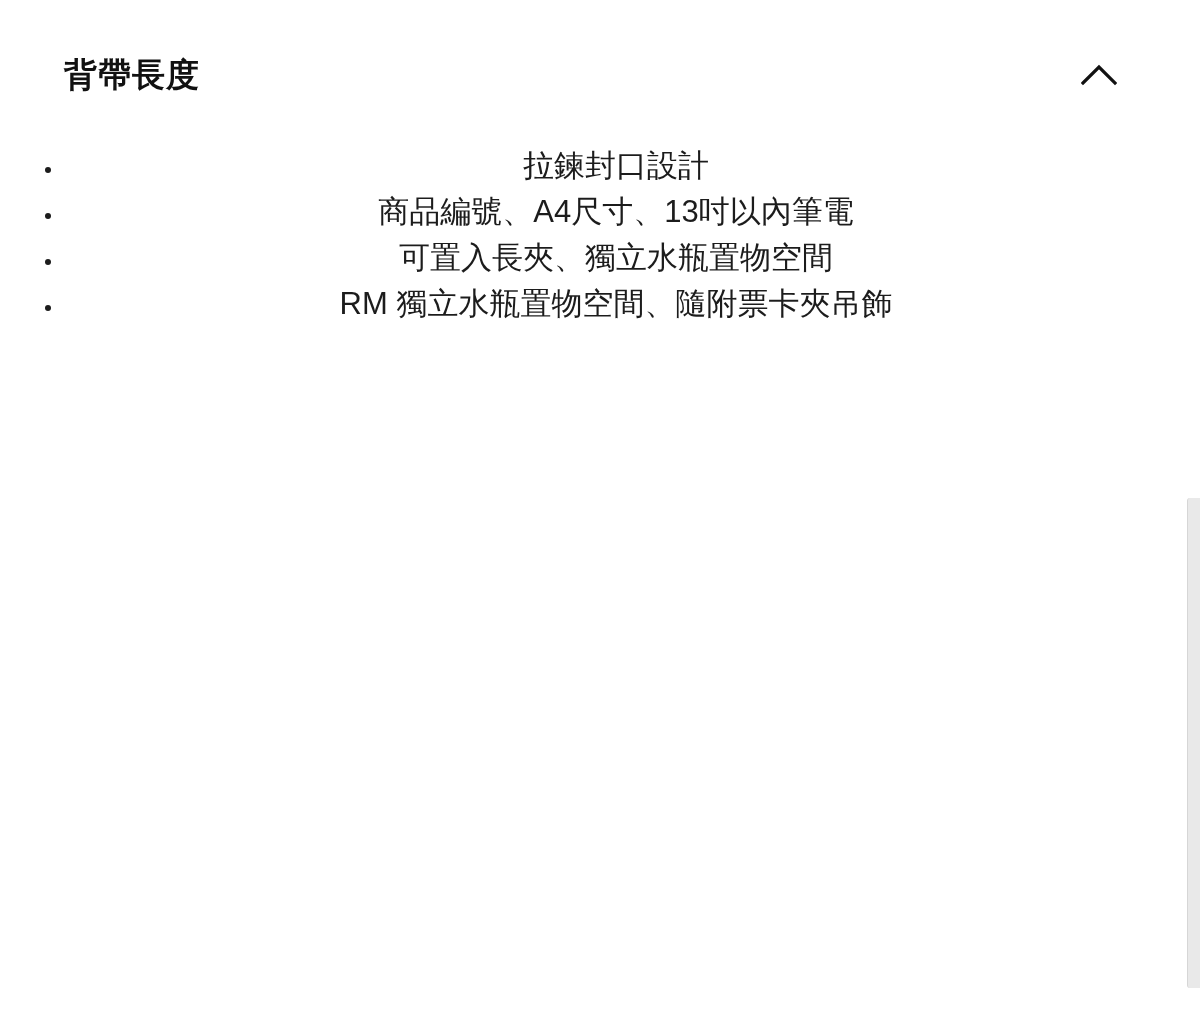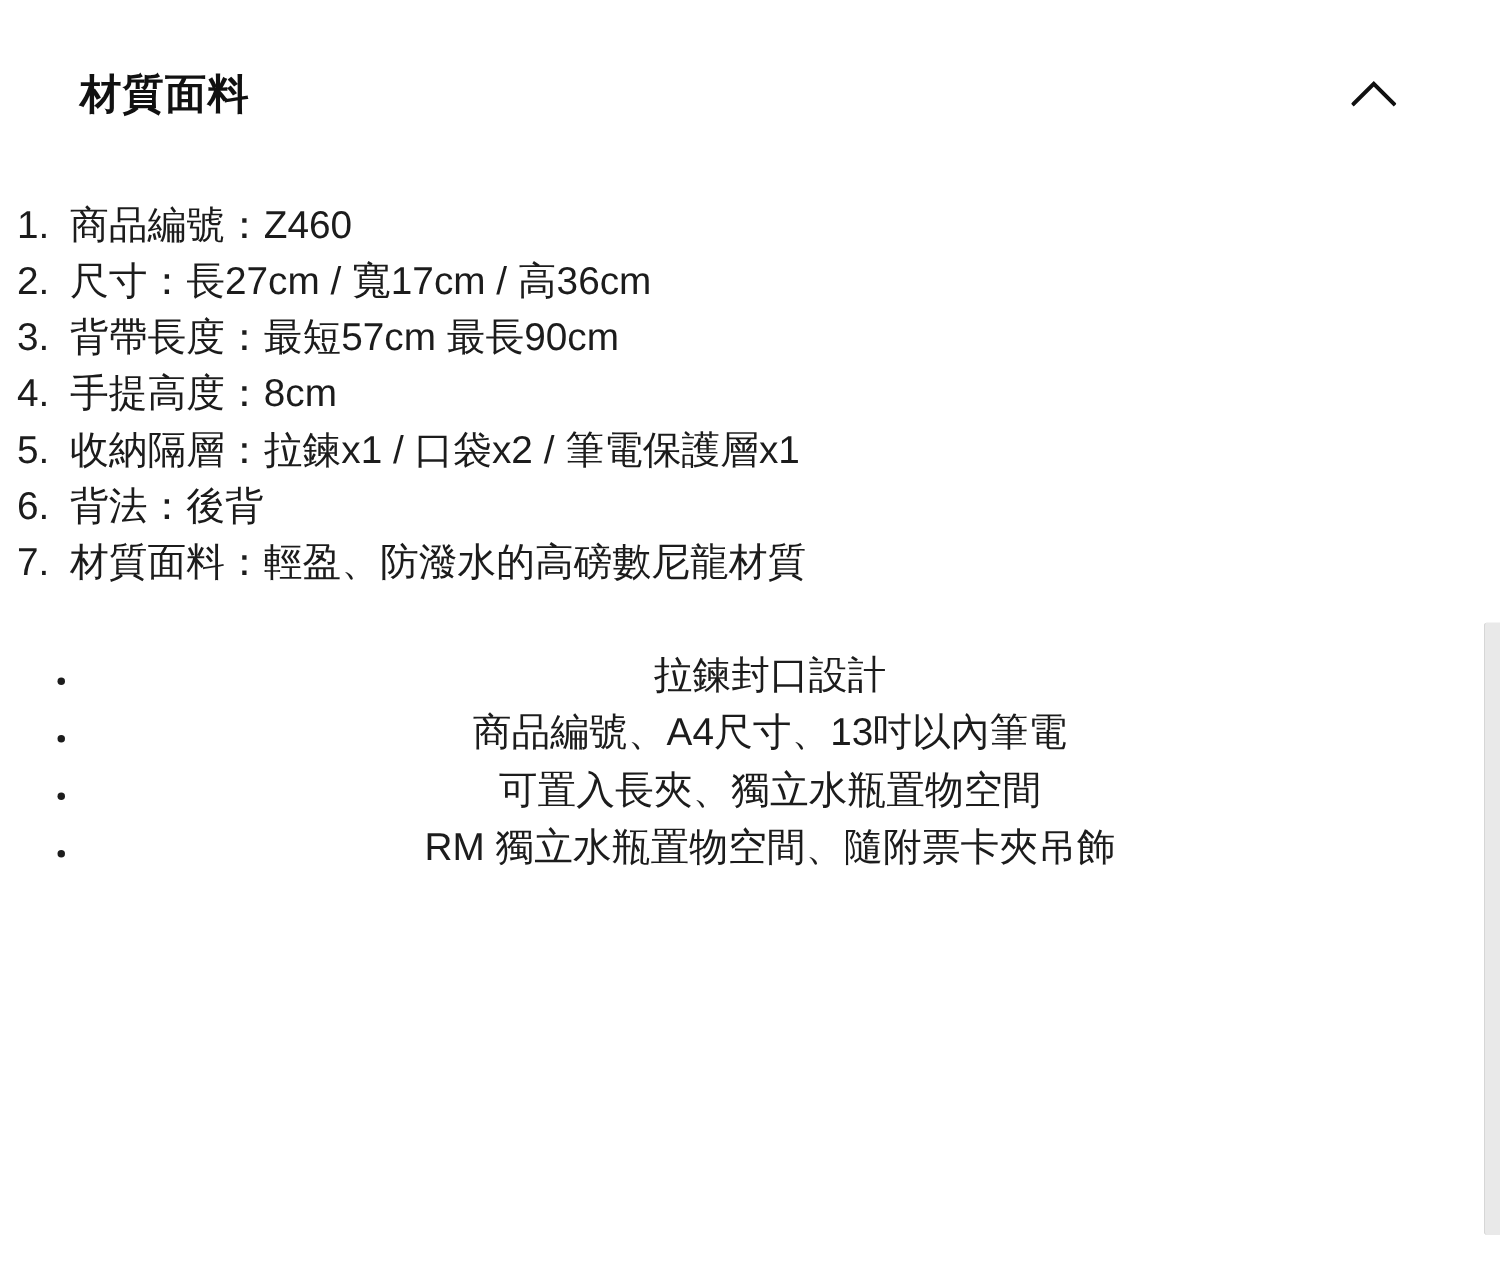--- a/index.html
+++ b/index.html
@@ -107,39 +107,30 @@
     border-top-left-radius: 3px;
     border-bottom-left-radius: 3px;
   }
 </style>
 </head>
 <body>
 
 <div class="page">
 
   <div class="section-header">
-    <div class="section-title">材質面料</div>
+    <div class="section-title">背帶長度</div>
     <button class="chevron-btn" aria-label="collapse">
       <svg width="36" height="22" viewBox="0 0 36 22" fill="none" xmlns="http://www.w3.org/2000/svg">
         <path d="M2 19 L18 3 L34 19" stroke="#111111" stroke-width="3.2" stroke-linecap="square" stroke-linejoin="miter"></path>
       </svg>
     </button>
   </div>
 
   <div class="content">
 
-    <ol class="spec-list">
-      <li>商品編號：Z460</li>
-      <li>尺寸：長27cm / 寬17cm / 高36cm</li>
-      <li>背帶長度：最短57cm 最長90cm</li>
-      <li>手提高度：8cm</li>
-      <li>收納隔層：拉鍊x1 / 口袋x2 / 筆電保護層x1</li>
-      <li>背法：後背</li>
-      <li>材質面料：輕盈、防潑水的高磅數尼龍材質</li>
-    </ol>
 
     <ul class="feature-list">
       <li>拉鍊封口設計</li>
       <li>商品編號、A4尺寸、13吋以內筆電</li>
       <li>可置入長夾、獨立水瓶置物空間</li>
       <li>RM 獨立水瓶置物空間、隨附票卡夾吊飾</li>
     </ul>
 
   </div>
 

